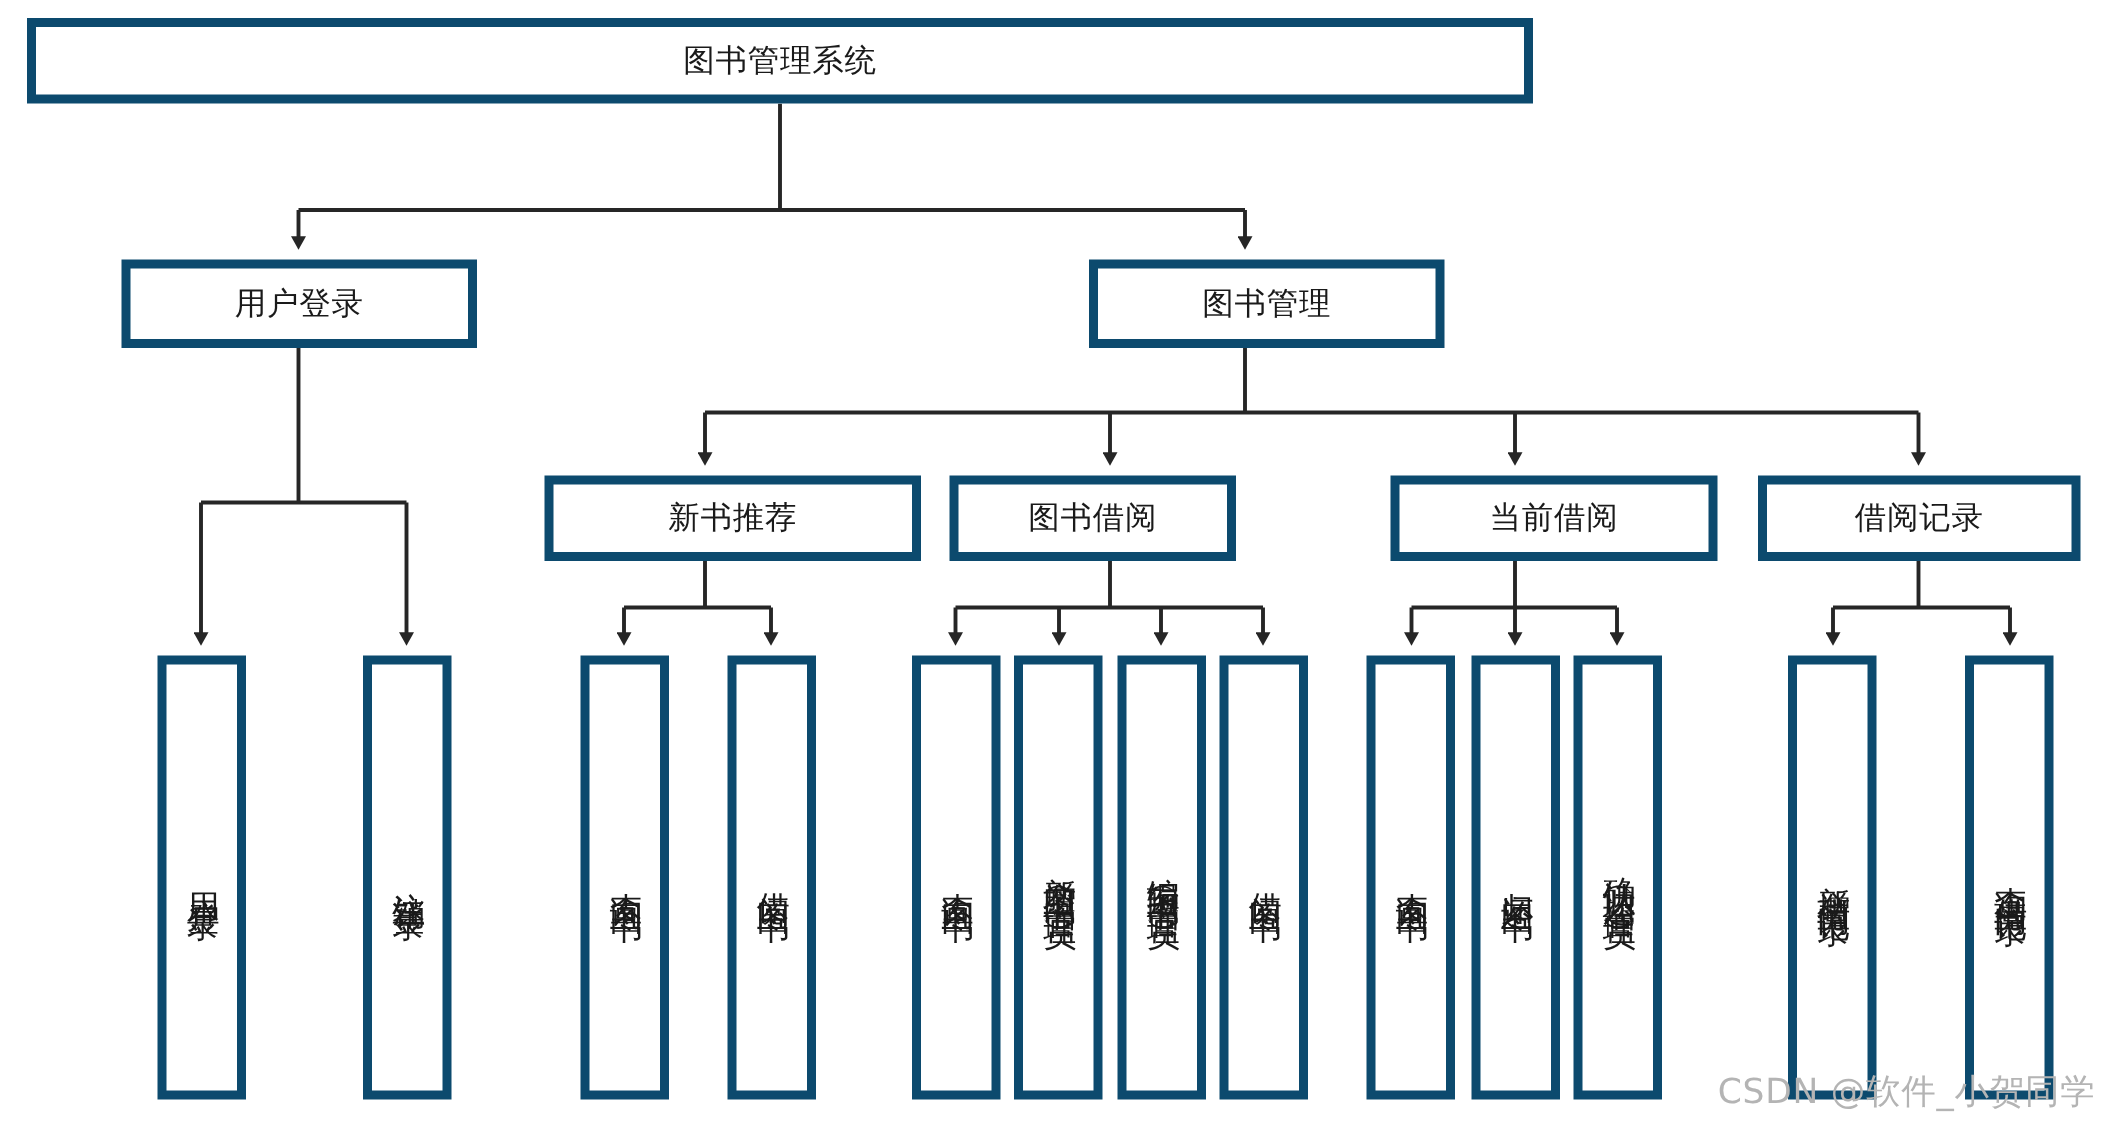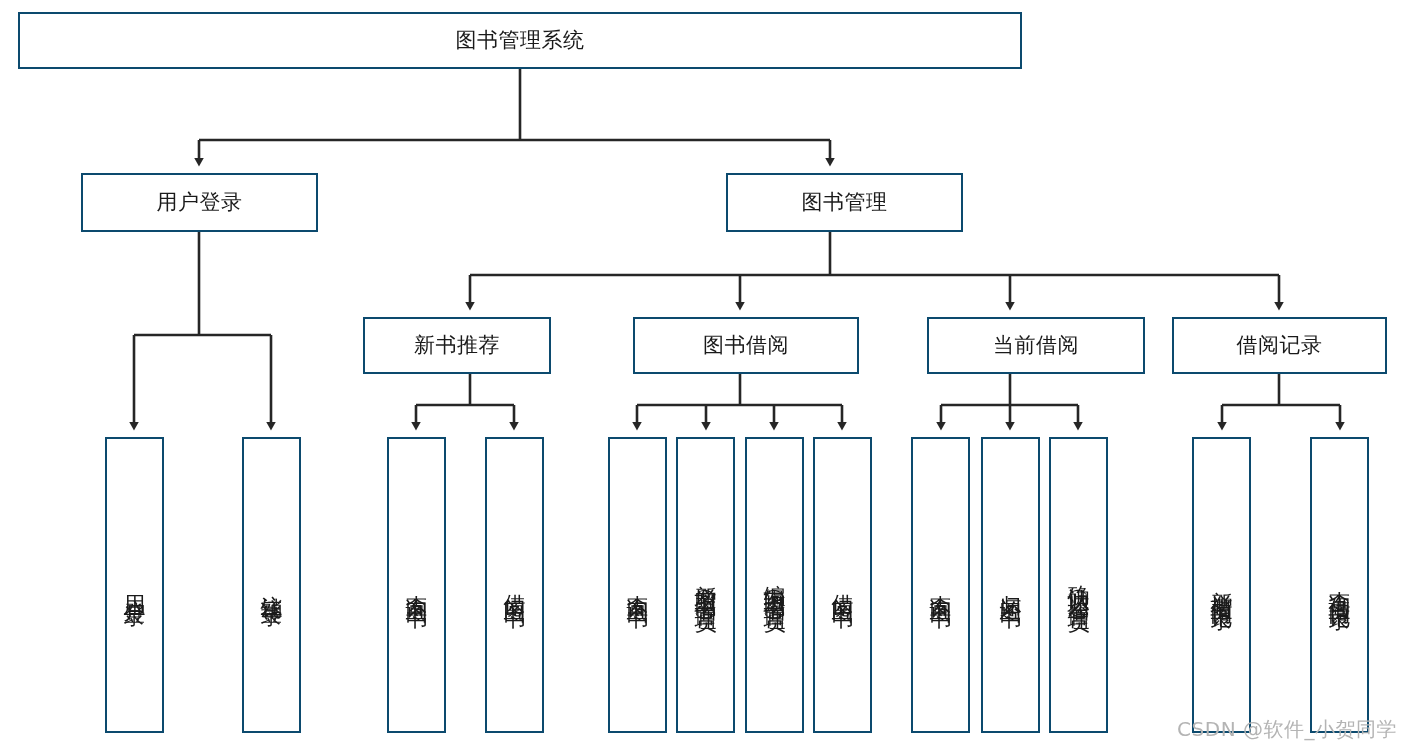--- a/index.html
+++ b/index.html
@@ -23,21 +23,21 @@
     position: absolute;
     left: 0;
     top: 0;
     width: 1405px;
     height: 747px;
   }
   .node {
     position: absolute;
     box-sizing: border-box;
     background: #ffffff;
-    border: 2px solid #0c4a6e;
+    border: 6px solid #0c4a6e;
     display: flex;
     align-items: center;
     justify-content: center;
     z-index: 3;
   }
   .node-label {
     color: #1a1a1a;
     text-align: center;
     line-height: 1.18;
     letter-spacing: 0.5px;
@@ -54,21 +54,21 @@
     writing-mode: vertical-rl;
     text-orientation: upright;
     font-size: 22px;
     letter-spacing: 4px;
     line-height: 1;
   }
   #watermark {
     position: absolute;
     right: 8px;
     bottom: 4px;
-    font-size: 20px;
+    font-size: 23px;
     color: #b4b4b4;
     letter-spacing: 0.5px;
     z-index: 5;
     white-space: nowrap;
     font-family: "DejaVu Sans", "Liberation Sans", sans-serif;
   }
 </style>
 </head>
 <body>
 
@@ -128,24 +128,24 @@
     <span class="node-label">图书管理系统</span>
   </div>
 
   <div class="node horiz" style="left:81px; top:173px; width:237px; height:59px;">
     <span class="node-label">用户登录</span>
   </div>
   <div class="node horiz" style="left:711px; top:173px; width:237px; height:59px;margin-left:15px;">
     <span class="node-label">图书管理</span>
   </div>
 
-  <div class="node horiz" style="left:363px; top:317px; width:188px; height:57px;">
+  <div class="node horiz" style="left:363px; top:317px; width:251px; height:57px;">
     <span class="node-label">新书推荐</span>
   </div>
-  <div class="node horiz" style="left:633px; top:317px; width:226px; height:57px;">
+  <div class="node horiz" style="left:633px; top:317px; width:191px; height:57px;">
     <span class="node-label">图书借阅</span>
   </div>
   <div class="node horiz" style="left:927px; top:317px; width:218px; height:57px;">
     <span class="node-label">当前借阅</span>
   </div>
   <div class="node horiz" style="left:1172px; top:317px; width:215px; height:57px;">
     <span class="node-label">借阅记录</span>
   </div>
 
   <div class="node vert" style="left:105px; top:437px; width:59px; height:296px;">

